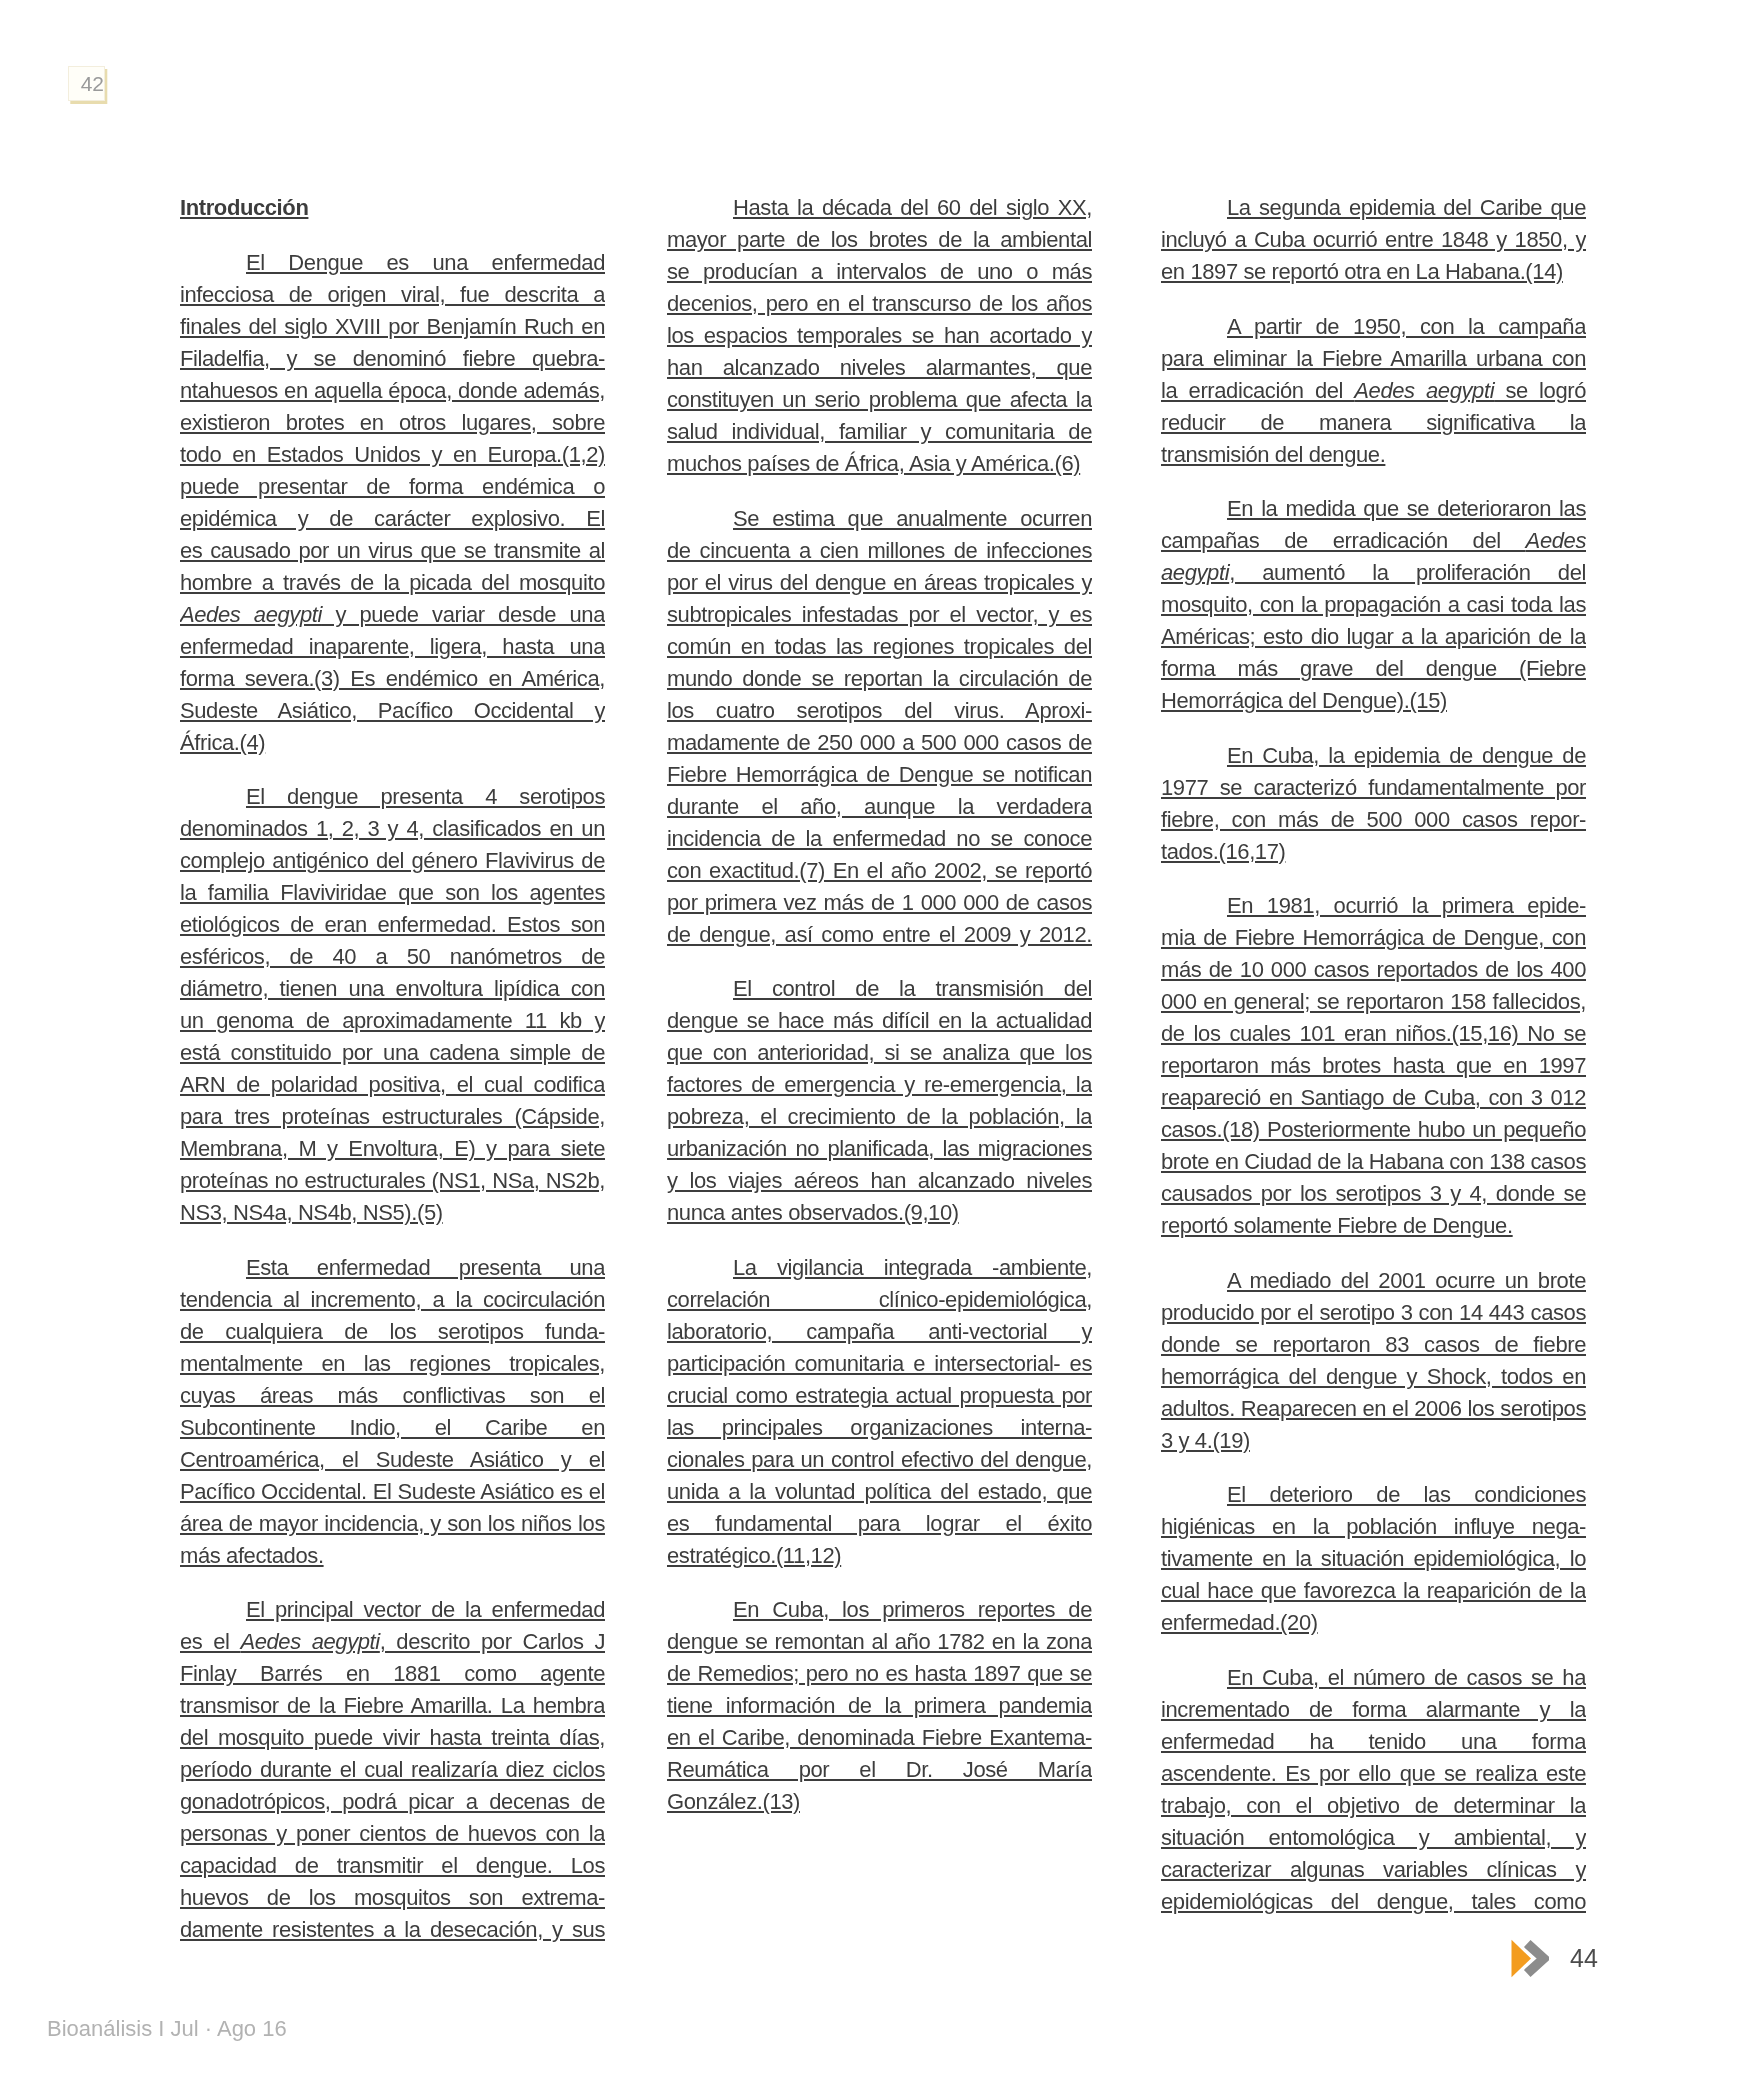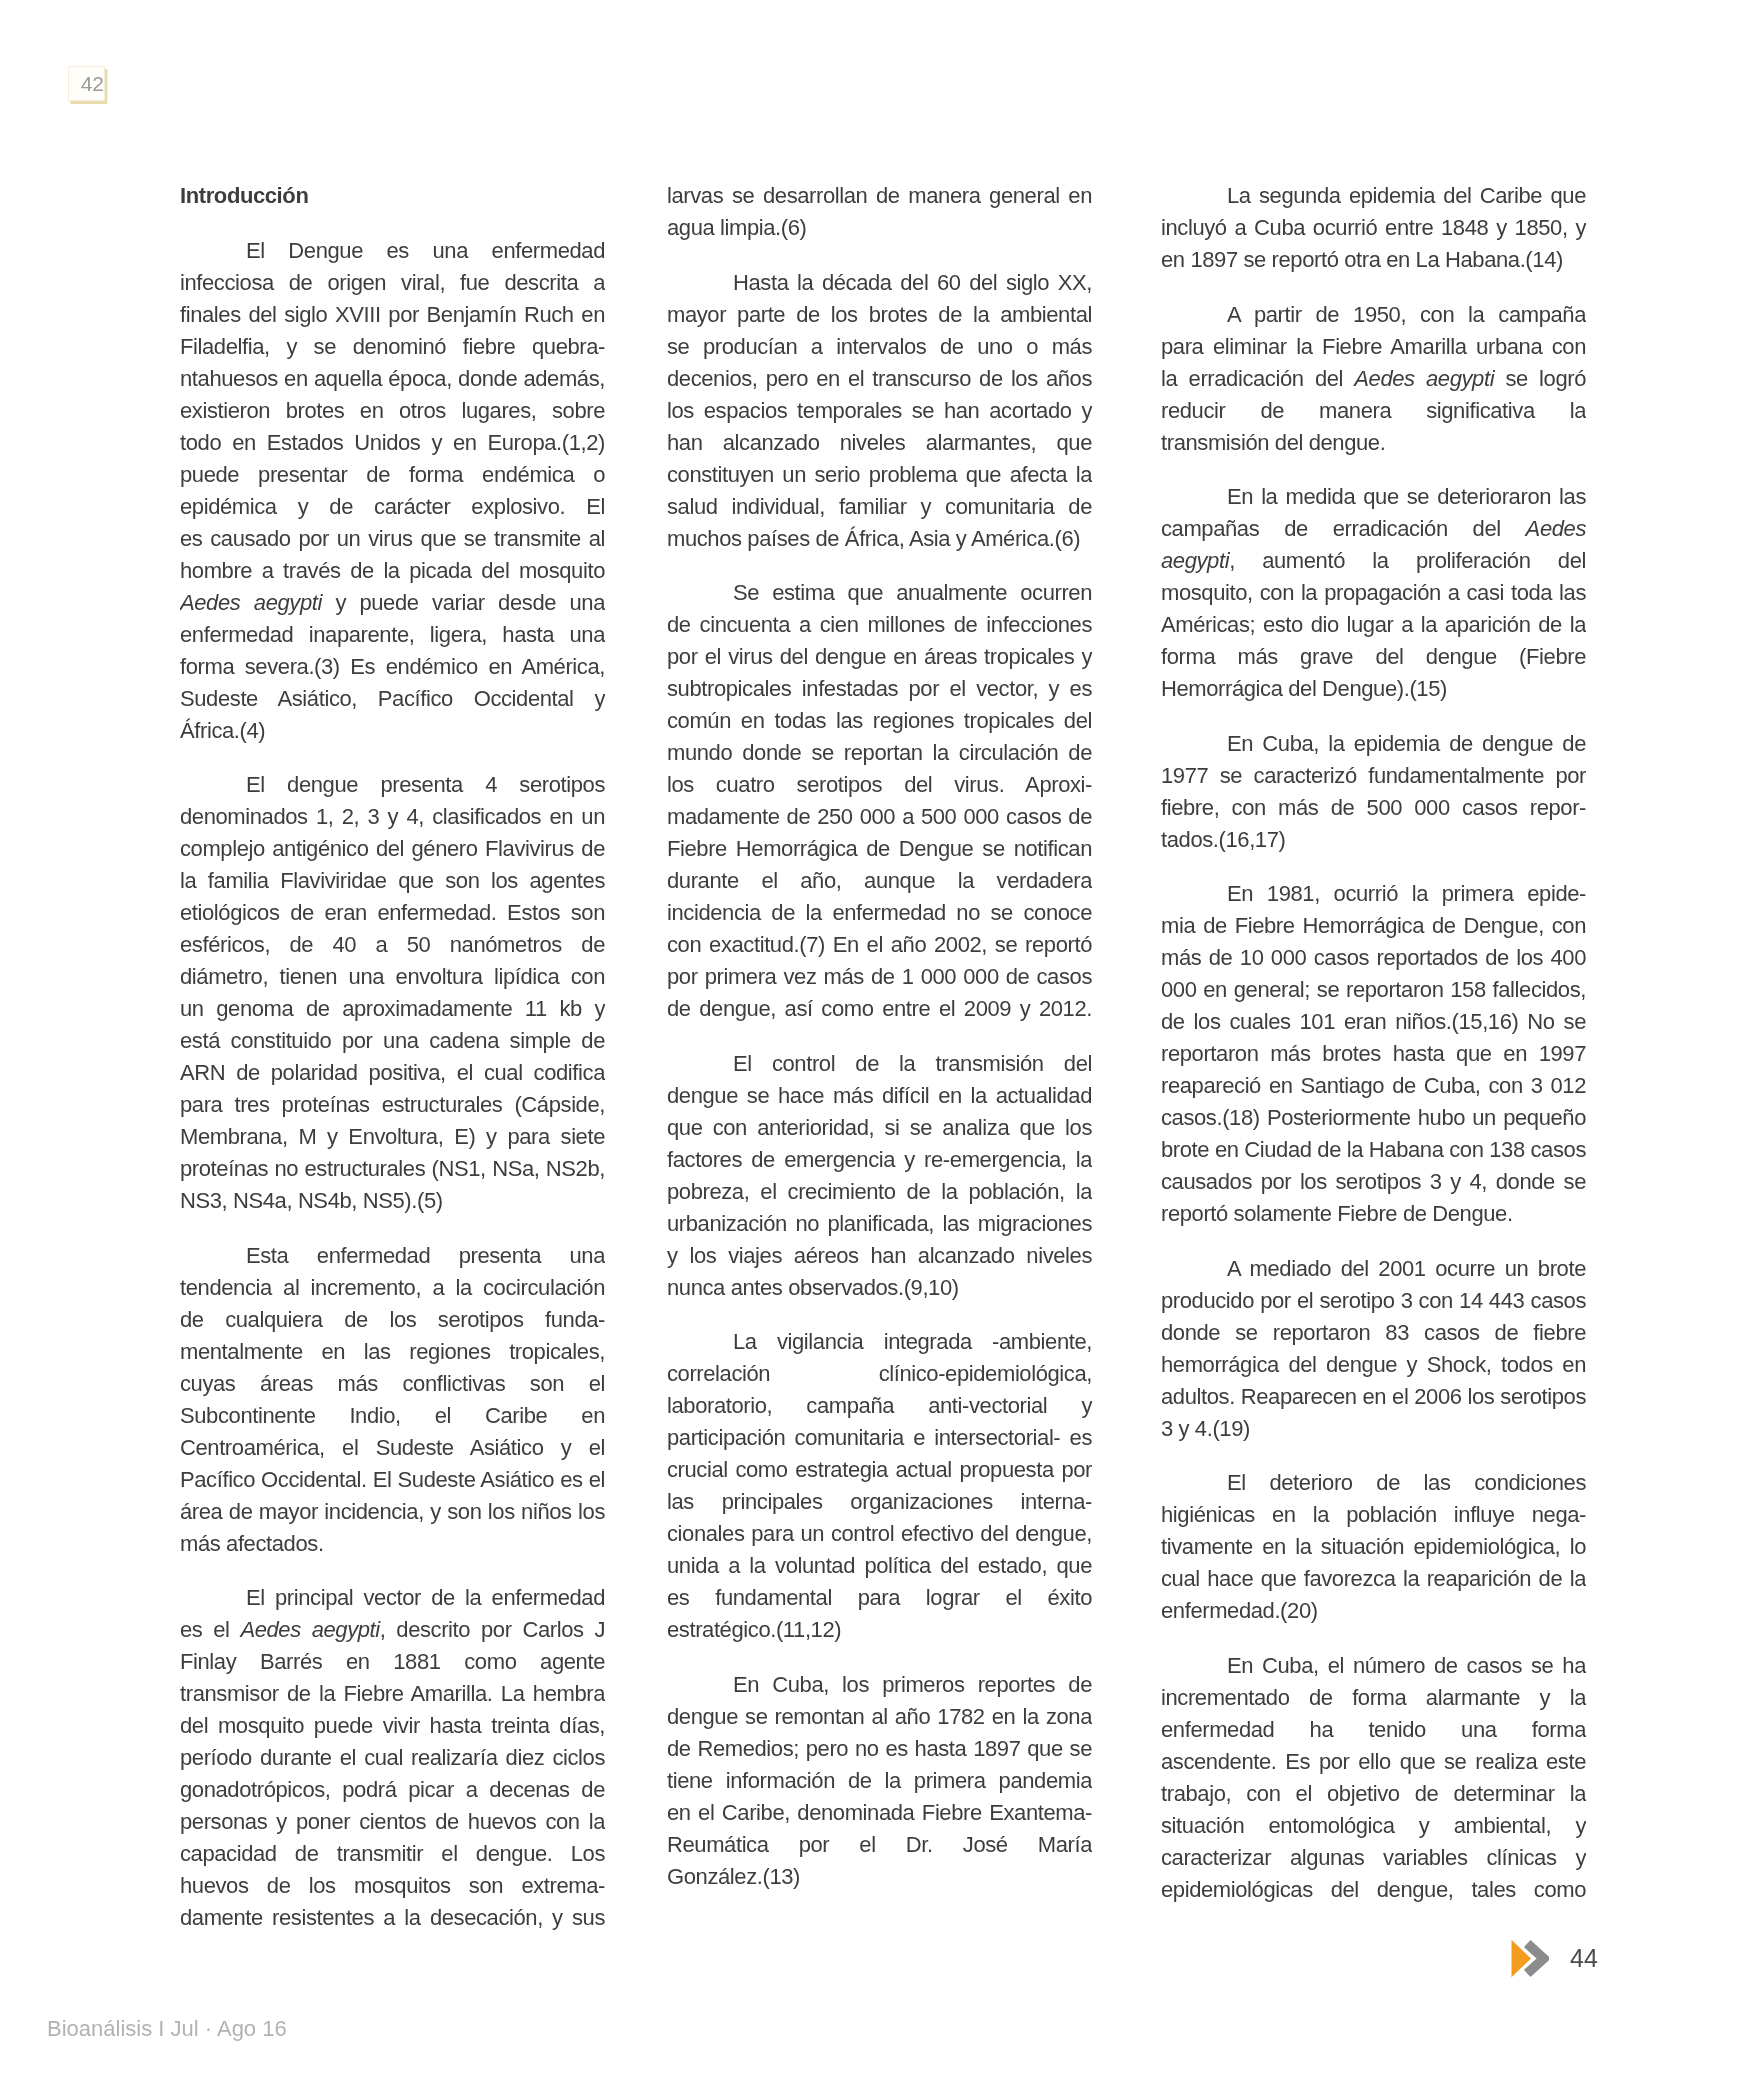--- a/index.html
+++ b/index.html
@@ -14,24 +14,25 @@
   .pagenum-box{
     position:absolute;left:68px;top:66px;
     width:35px;height:33px;
     background:#fffef8;
     box-shadow:2.3px 3px 0 0 #e8dcae;
     border:0.8px solid #f3eedd;
     display:flex;align-items:center;justify-content:flex-end;
     font-size:21px;color:#9a9a9a;
   }
   .col{
-    position:absolute;top:180px;width:425px;
+    position:absolute;top:192px;width:425px;
     font-size:22px;line-height:32px;
     letter-spacing:-0.4px;
     text-align:justify;
+    text-decoration:underline;
   }
   .col1{left:180px;}
   .col2{left:667px;}
   .col3{left:1161px;}
   .heading{font-weight:bold;margin-bottom:22.5px;}
   .para{margin-bottom:22.5px;}
   .para:last-child{margin-bottom:0;}
   .line{
     height:32px;line-height:32px;
     overflow:hidden;
@@ -120,24 +121,20 @@
         <div class="line">período durante el cual realizaría diez ciclos</div>
         <div class="line">gonadotrópicos, podrá picar a decenas de</div>
         <div class="line">personas y poner cientos de huevos con la</div>
         <div class="line">capacidad de transmitir el dengue. Los</div>
         <div class="line">huevos de los mosquitos son extrema-</div>
         <div class="line">damente resistentes a la desecación, y sus</div>
       </div>
     </div>
   <div class="col col2">
       <div class="para">
-        <div class="line">larvas se desarrollan de manera general en</div>
-        <div class="line last">agua limpia.(6)</div>
-      </div>
-      <div class="para">
         <div class="line first">Hasta la década del 60 del siglo XX, la</div>
         <div class="line">mayor parte de los brotes de la ambiental</div>
         <div class="line">se producían a intervalos de uno o más</div>
         <div class="line">decenios, pero en el transcurso de los años</div>
         <div class="line">los espacios temporales se han acortado y</div>
         <div class="line">han alcanzado niveles alarmantes, que</div>
         <div class="line">constituyen un serio problema que afecta la</div>
         <div class="line">salud individual, familiar y comunitaria de</div>
         <div class="line last">muchos países de África, Asia y América.(6)</div>
       </div>

